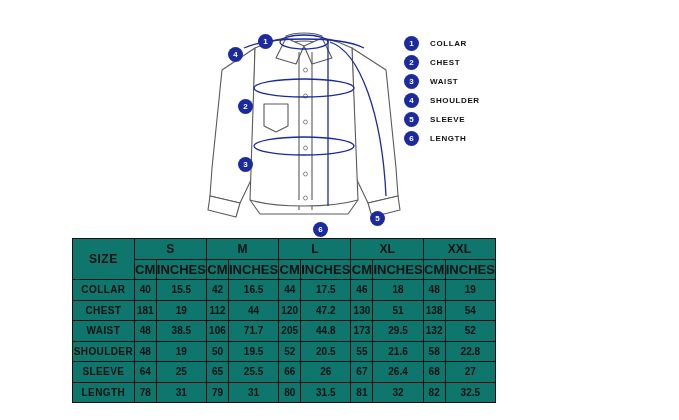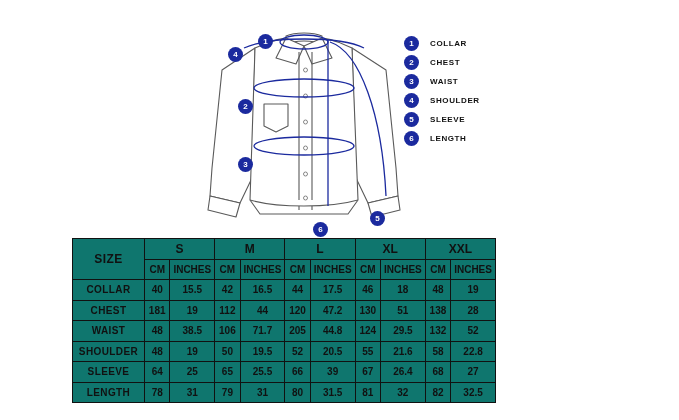--- a/index.html
+++ b/index.html
@@ -104,21 +104,21 @@
     color: #111111;
   }
   #size-table .size-head {
     font-size: 12px;
     letter-spacing: 0.5px;
   }
   #size-table .grp-head {
     font-size: 12px;
   }
   #size-table .unit-head {
-    font-size: 10px;
+    font-size: 13px;
   }
   #size-table .row-label {
     font-size: 10px;
     letter-spacing: 0.4px;
   }
   #size-table col.c-label { width: 88px; }
   #size-table col.c-cm { width: 36px; }
   #size-table col.c-in { width: 53px; }
 </style>
 </head>
@@ -269,31 +269,31 @@
         <td class="row-label">CHEST</td>
         <td>181</td>
         <td>19</td>
         <td>112</td>
         <td>44</td>
         <td>120</td>
         <td>47.2</td>
         <td>130</td>
         <td>51</td>
         <td>138</td>
-        <td>28</td>
+        <td>54</td>
       </tr>
       <tr>
         <td class="row-label">WAIST</td>
         <td>48</td>
         <td>38.5</td>
         <td>106</td>
         <td>71.7</td>
         <td>205</td>
         <td>44.8</td>
-        <td>124</td>
+        <td>173</td>
         <td>29.5</td>
         <td>132</td>
         <td>52</td>
       </tr>
       <tr>
         <td class="row-label">SHOULDER</td>
         <td>48</td>
         <td>19</td>
         <td>50</td>
         <td>19.5</td>
@@ -304,21 +304,21 @@
         <td>58</td>
         <td>22.8</td>
       </tr>
       <tr>
         <td class="row-label">SLEEVE</td>
         <td>64</td>
         <td>25</td>
         <td>65</td>
         <td>25.5</td>
         <td>66</td>
-        <td>39</td>
+        <td>26</td>
         <td>67</td>
         <td>26.4</td>
         <td>68</td>
         <td>27</td>
       </tr>
       <tr>
         <td class="row-label">LENGTH</td>
         <td>78</td>
         <td>31</td>
         <td>79</td>

